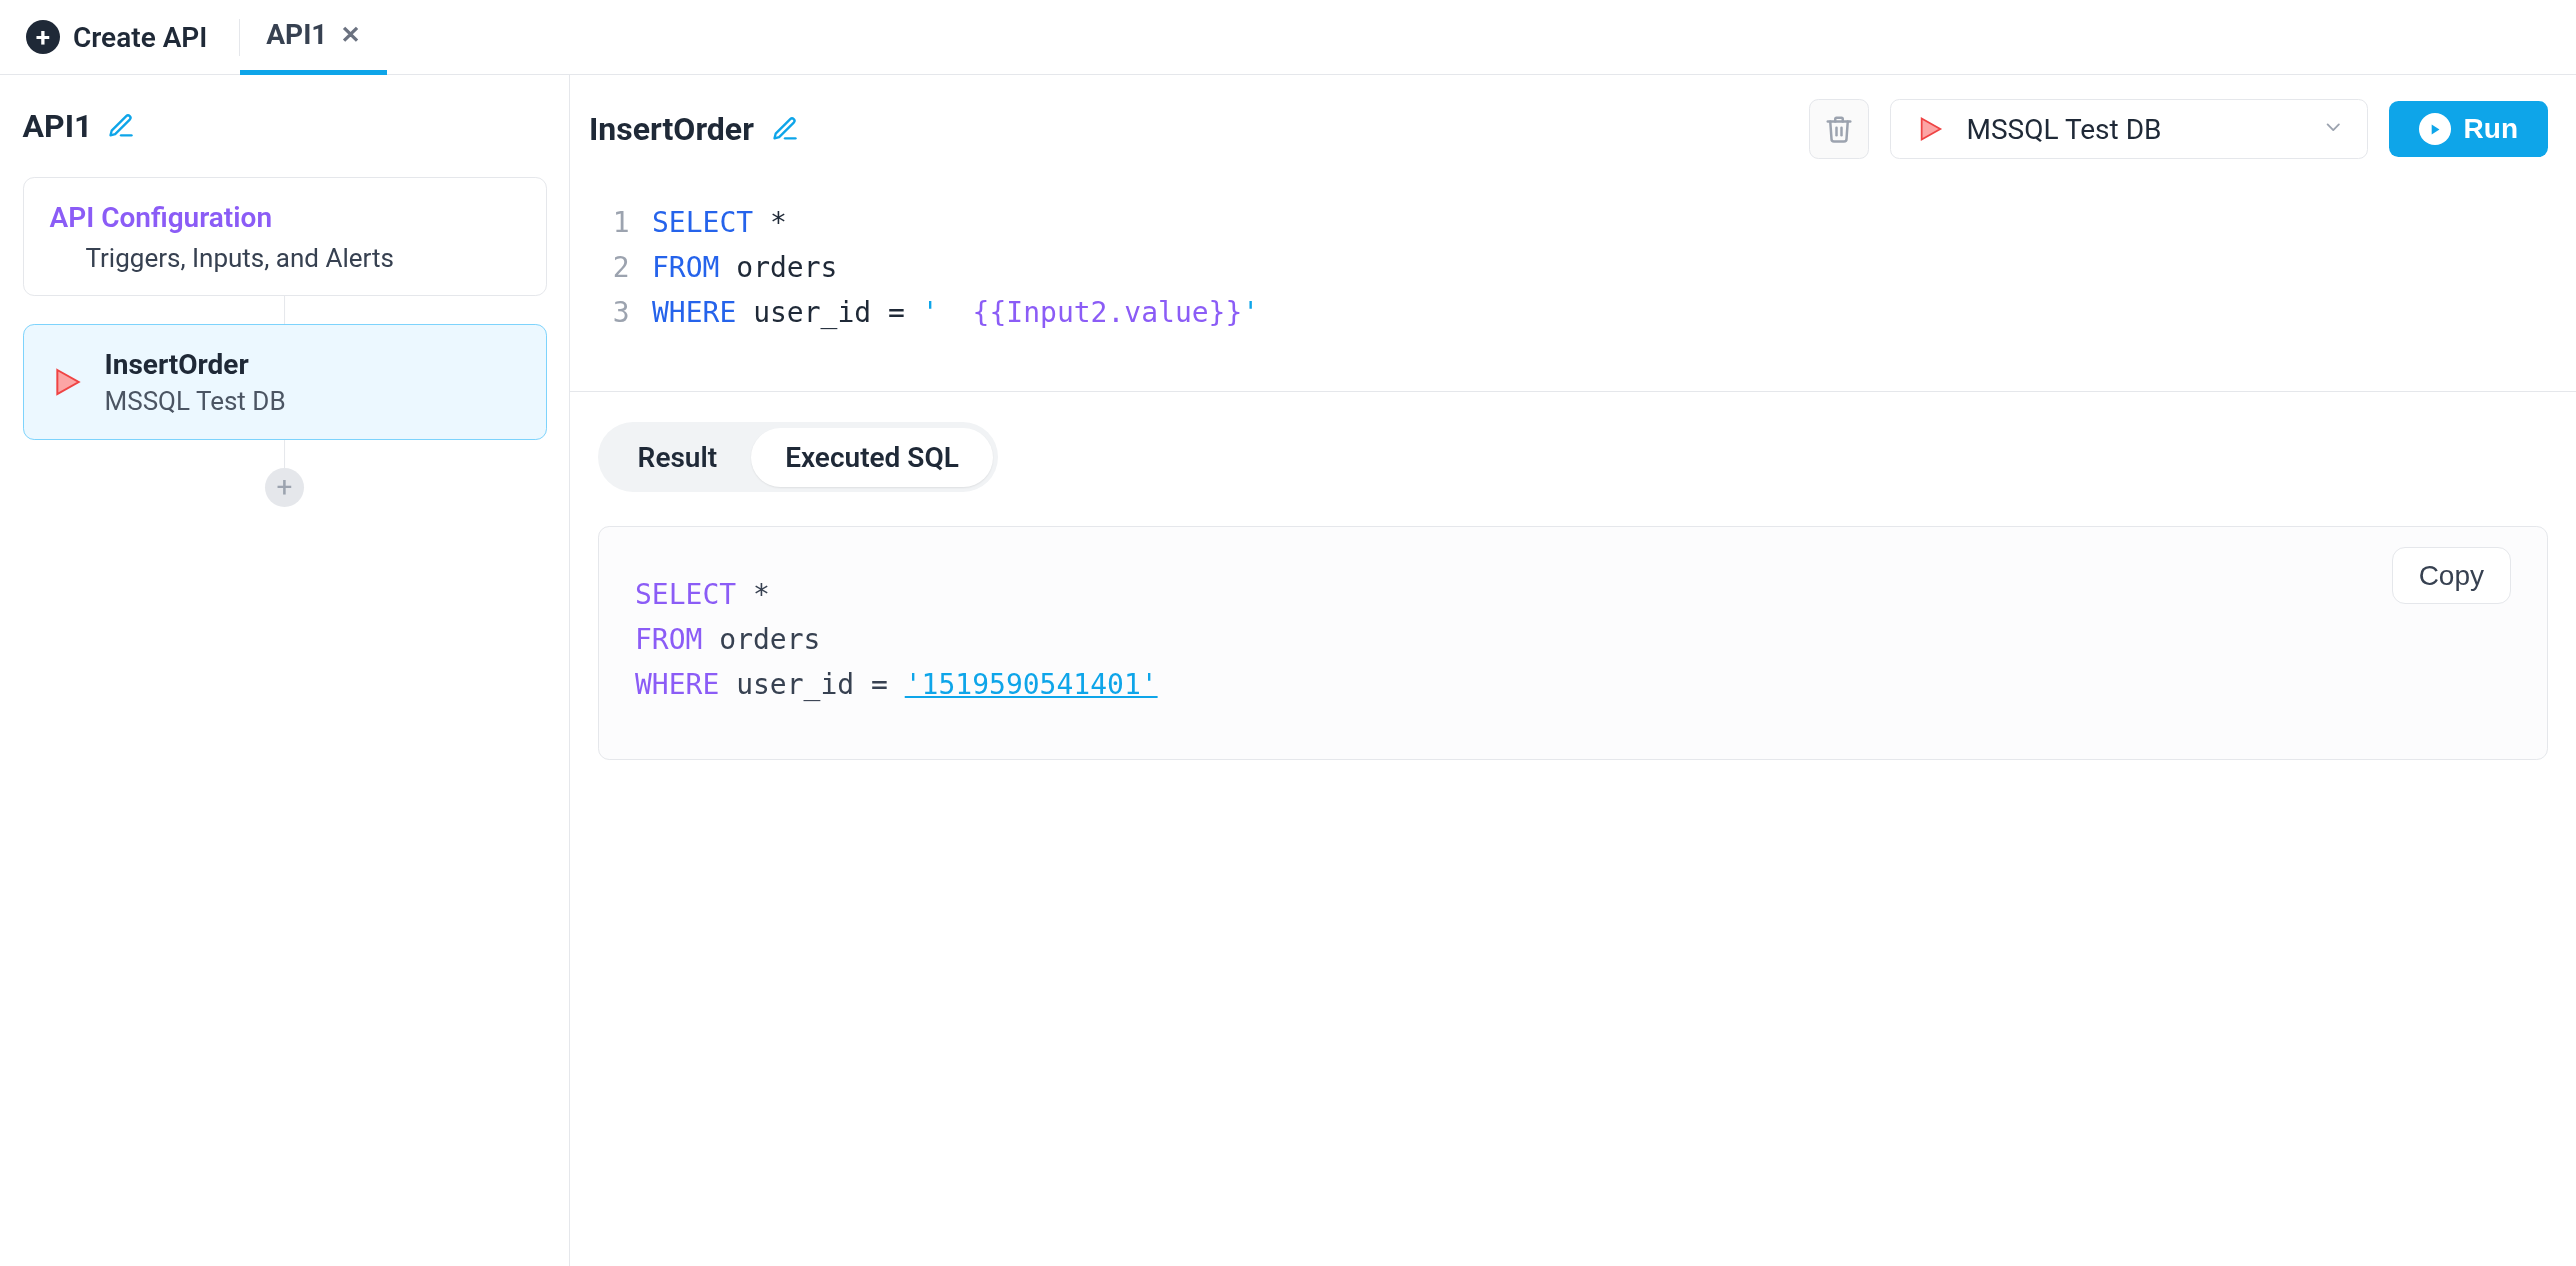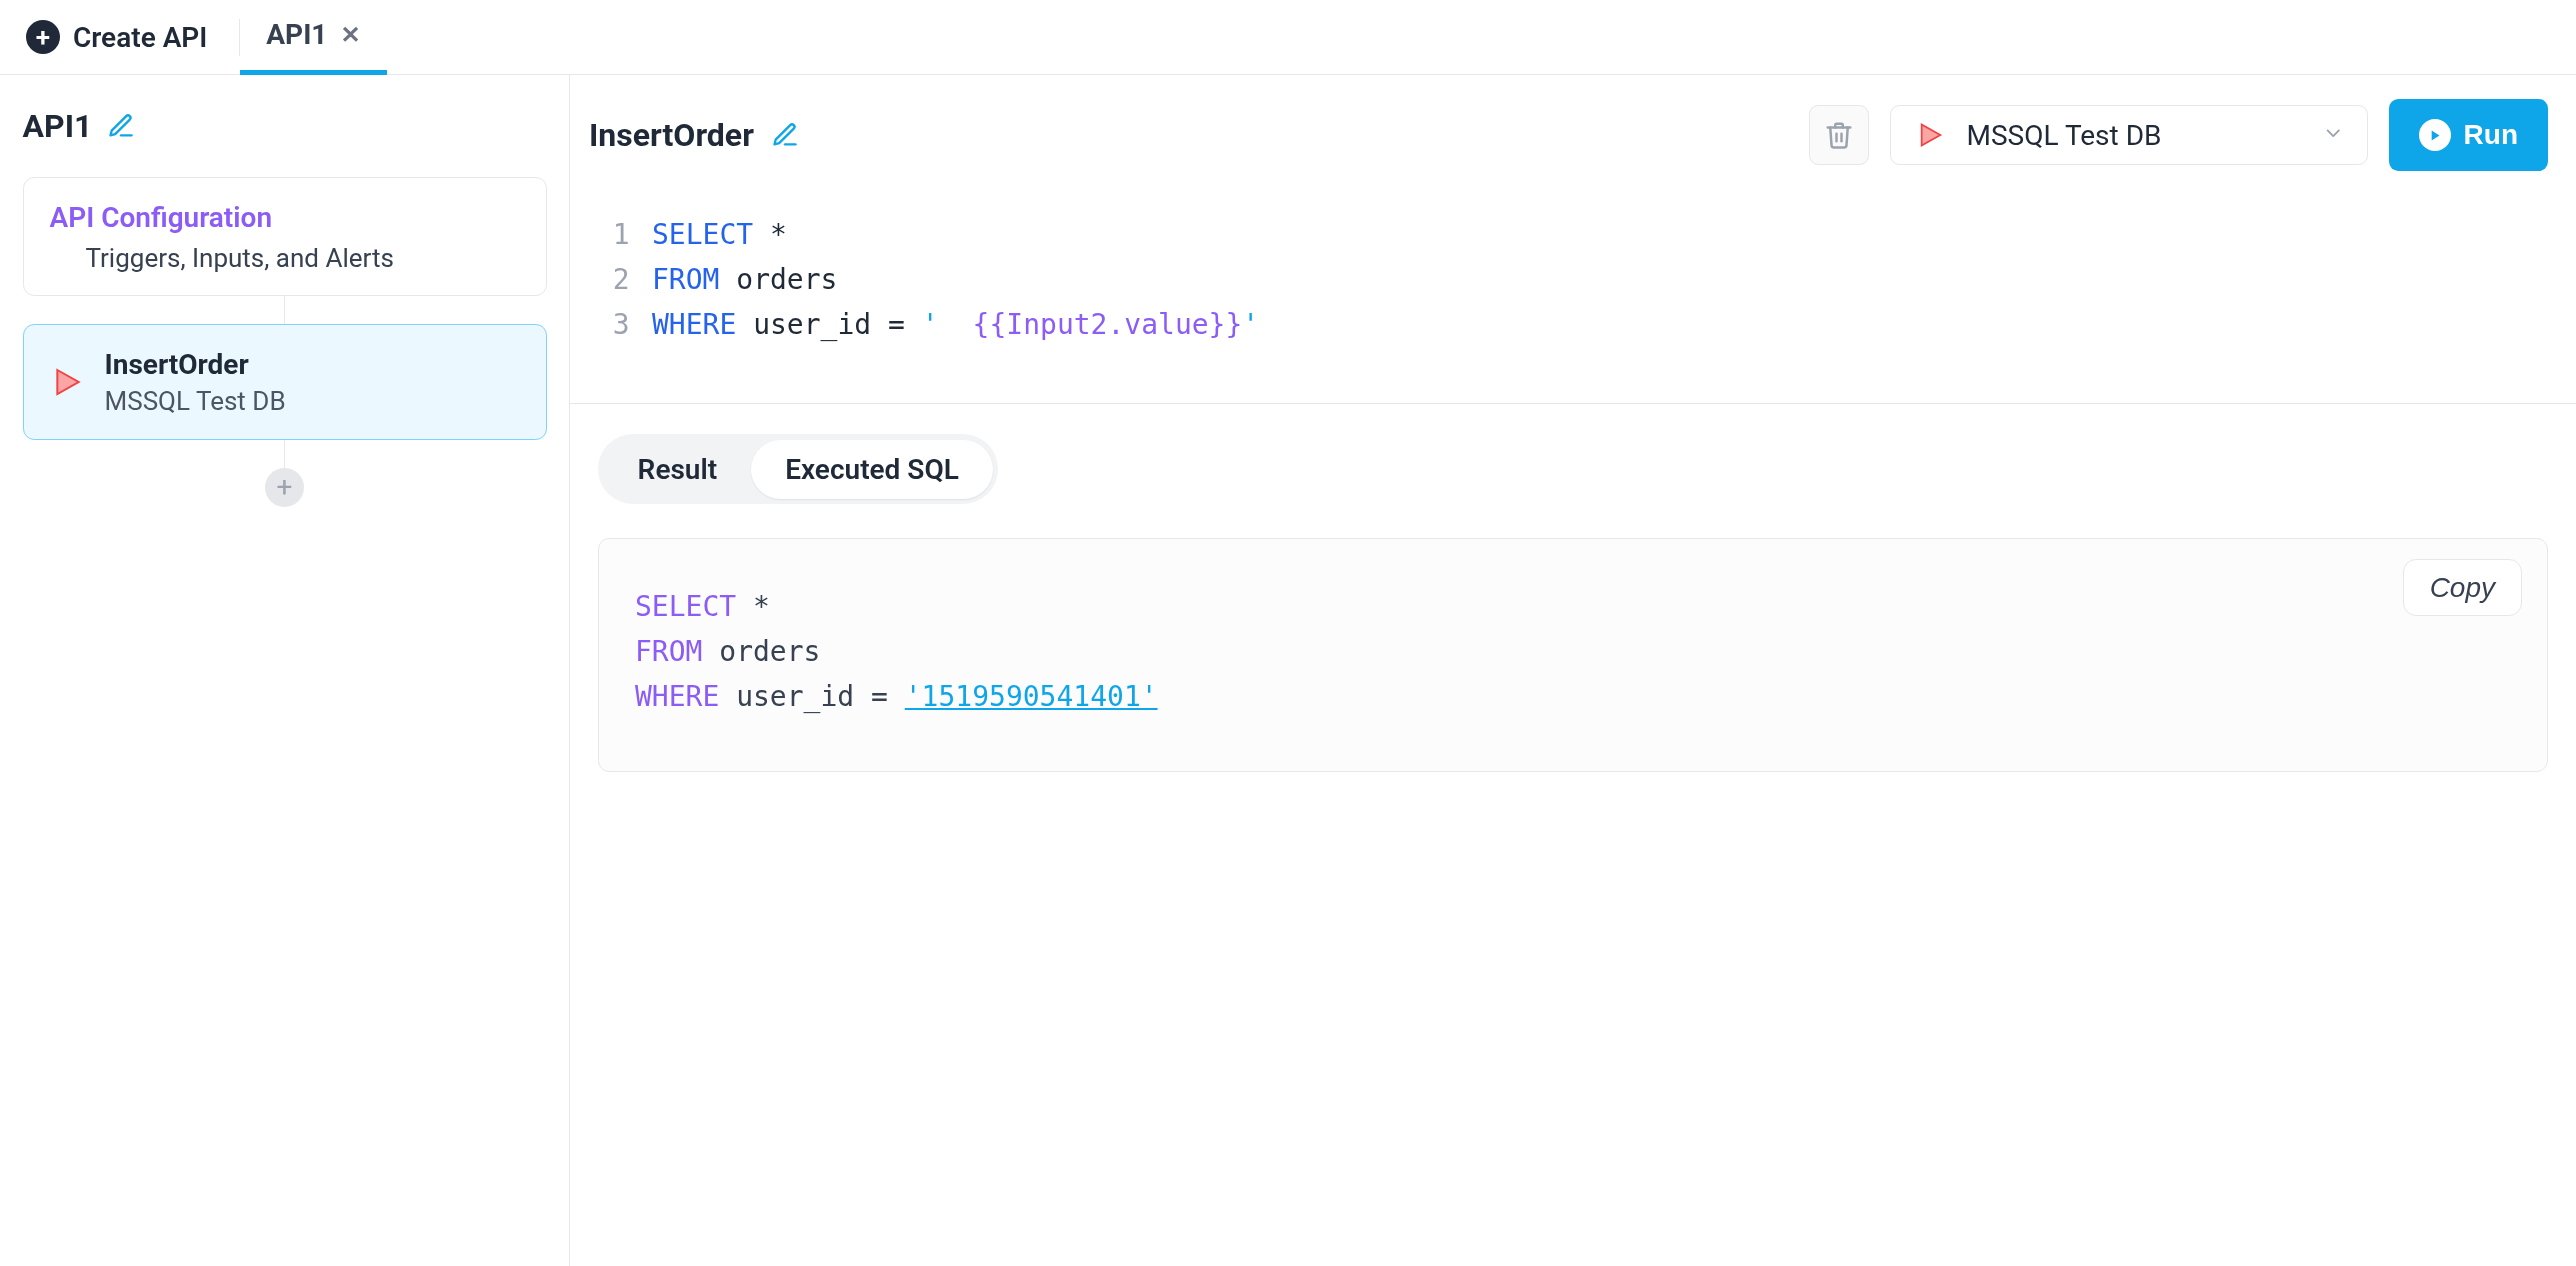--- a/index.html
+++ b/index.html
@@ -201,21 +201,21 @@
     cursor: pointer;
     background: #fff;
   }
   .db-select .label { flex: 1; color: #1f2937; }
   .db-select .chev { color: #9ca3af; }
 
   .run-btn {
     display: flex;
     align-items: center;
     gap: 13px;
-    height: 72px;
+    height: 56px;
     background: #0ea5e9;
     color: #fff;
     border-radius: 9.4px;
     padding: 0 30px;
     font-size: 28px;
     font-weight: 600;
     cursor: pointer;
     border: none;
   }
   .run-btn .play {
@@ -287,29 +287,28 @@
     padding: 45px 36px 52px 36px;
     font-family: "SFMono-Regular", ui-monospace, Menlo, Consolas, monospace;
     font-size: 28px;
     line-height: 45px;
   }
   .exec-kw { color: #8b5cf6; }
   .exec-ident { color: #374151; }
   .exec-str { color: #0ea5e9; text-decoration: underline; }
   .copy-btn {
     position: absolute;
-    top: 20.6px; right: 25px;
+    top: 20.6px; right: 36px;
     border: 0.9px solid #e5e7eb;
     border-radius: 13px;
     padding: 11.2px 26px;
     font-size: 28px;
     background: #fff;
     cursor: pointer;
     color: #374151;
-    font-style: italic;
   }
 </style>
 </head>
 <body>
 
 <div class="tab-bar">
   <div class="create-api">
     <span class="plus-circle">+</span>
     <span>Create API</span>
   </div>

